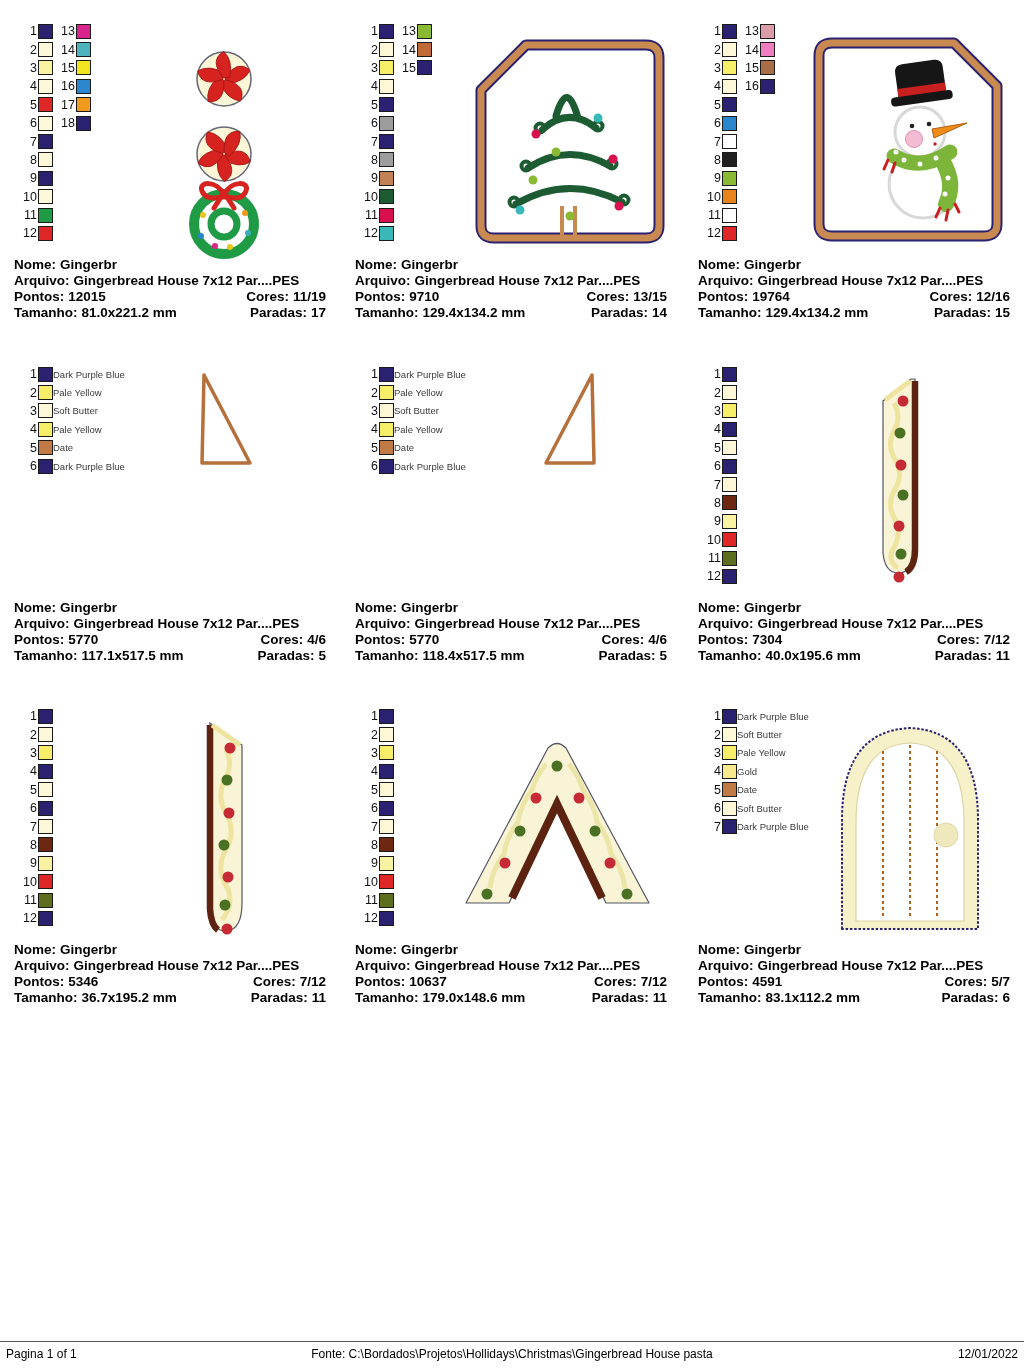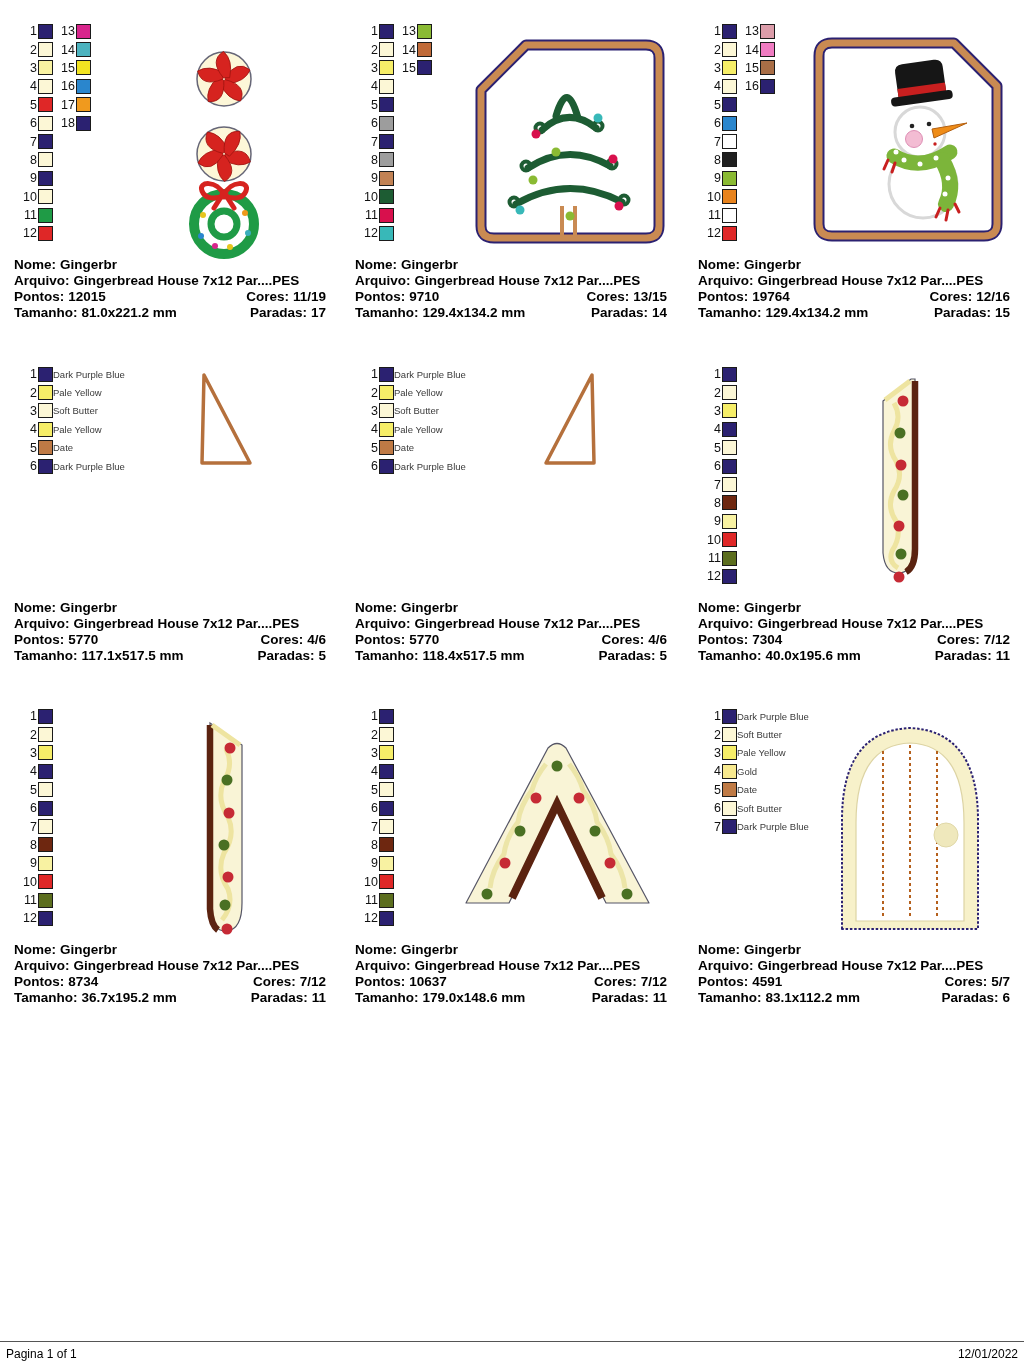--- a/index.html
+++ b/index.html
@@ -707,21 +707,21 @@
       <circle cx="31" cy="190" r="5.5" fill="#4a7023"></circle>
       <circle cx="33" cy="214" r="5.5" fill="#c62a35"></circle>
     </svg>
   </div>
   <div class="info">
     <div><span class="lbl">Nome:</span><span>Gingerbr</span></div>
     <div><span class="lbl">Arquivo:</span><span>Gingerbread House 7x12 Par....PES</span></div>
     <div class="row">
       <span class="pair">
           <span class="lbl">Pontos:</span>
-          <span>8734</span>
+          <span>5346</span>
         </span>
       <span class="pair">
           <span class="lbl">Cores:</span>
           <span>7/12</span>
         </span>
     </div>
     <div class="row">
       <span class="pair">
           <span class="lbl">Tamanho:</span>
           <span>36.7x195.2 mm</span>
@@ -900,14 +900,15 @@
           <span class="lbl">Paradas:</span>
           <span>6</span>
         </span>
     </div>
   </div>
 </div>
 
 <div class="footer-line"></div>
 <div class="footer">
   <span class="f-left">Pagina 1 of 1</span>
+  <span class="f-center">Fonte: C:\Bordados\Projetos\Hollidays\Christmas\Gingerbread House pasta</span>
   <span class="f-right">12/01/2022</span>
 </div>
 
 </body></html>

